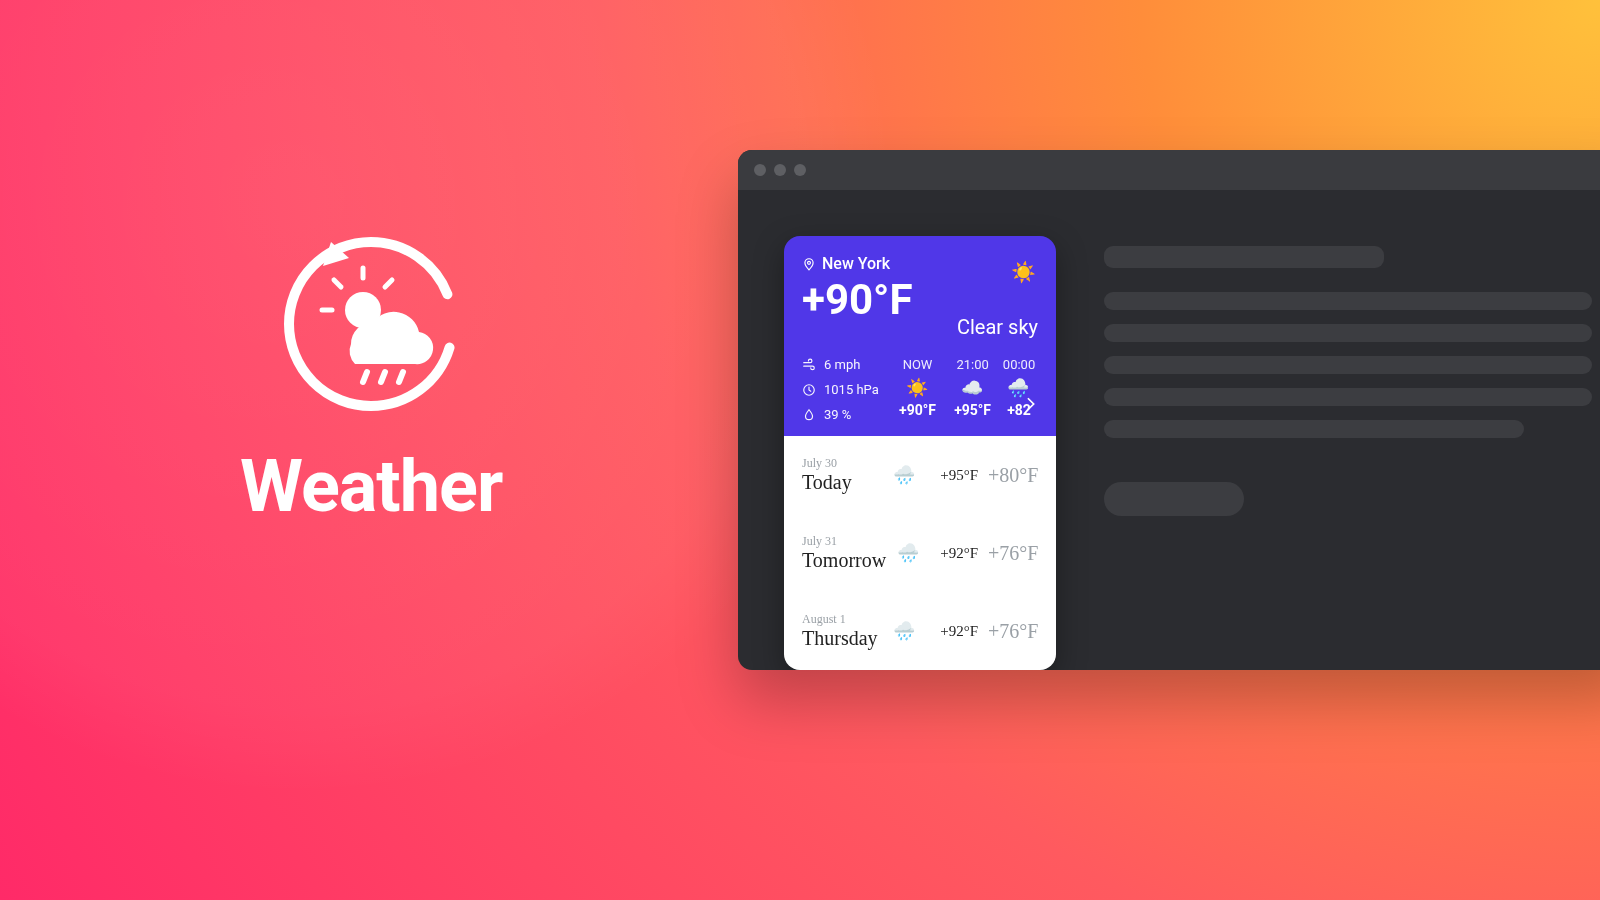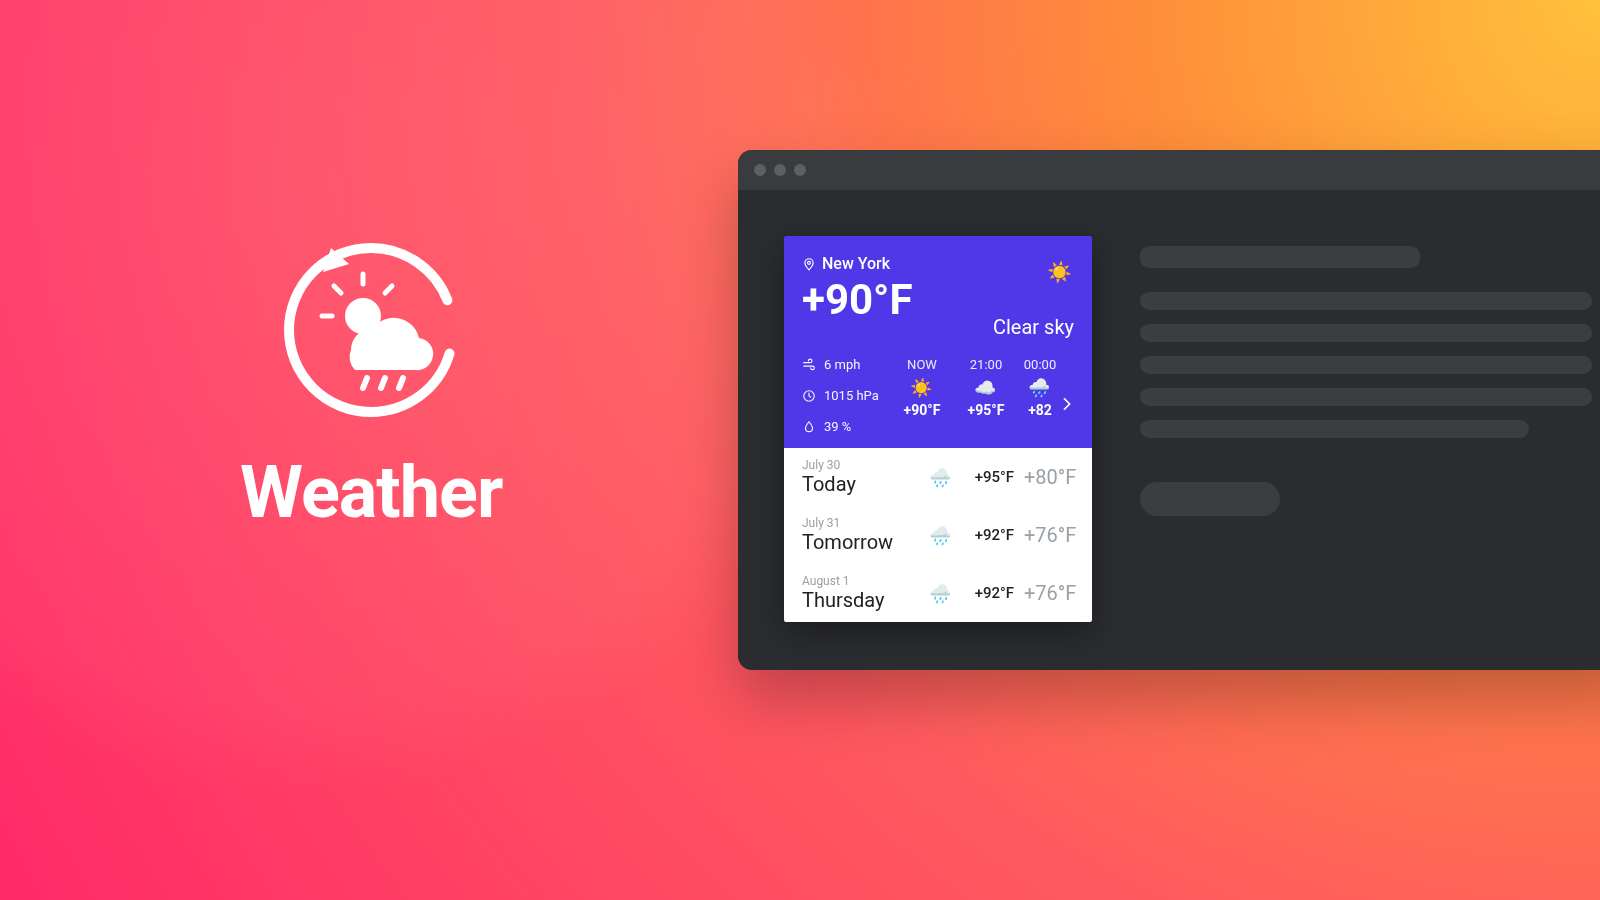--- a/index.html
+++ b/index.html
@@ -14,21 +14,21 @@
     width: 1200px; height: 1200px;
     border-radius: 50%;
     background: radial-gradient(circle, rgba(255,255,255,0.08) 0%, rgba(255,255,255,0.04) 60%, rgba(255,255,255,0) 70%);
     top: -400px; left: -300px;
     pointer-events: none;
   }
 
   
   .hero {
     position: absolute;
-    left: 240px; top: 230px;
+    left: 240px; top: 224px;
     color: #fff;
     display: flex;
     flex-direction: column;
     align-items: center;
   }
   .hero-logo {
     width: 200px; height: 200px;
     margin-bottom: 20px;
   }
   .hero-title {
@@ -62,22 +62,22 @@
   }
   .window-body {
     position: relative;
     padding: 46px 46px 46px 46px;
     display: flex;
     gap: 48px;
   }
 
   
   .card {
-    width: 308px;
-    border-radius: 2px;
+    width: 272px;
+    border-radius: 16px;
     overflow: hidden;
     box-shadow: 0 10px 30px rgba(0,0,0,0.35);
     flex-shrink: 0;
     color: #fff;
   }
   .card-top {
     background: #5037e8;
     padding: 18px 18px 14px 18px;
     position: relative;
   }
@@ -100,21 +100,21 @@
     font-weight: 400;
     margin-top: -6px;
   }
   .metrics {
     display: flex;
     margin-top: 18px;
   }
   .metrics-left {
     display: flex;
     flex-direction: column;
-    gap: 16px;
+    gap: 10px;
     font-size: 13px;
     opacity: 0.95;
     width: 88px;
   }
   .metric { display: flex; align-items: center; gap: 8px; }
   .metric svg { width: 14px; height: 14px; flex-shrink: 0; }
   .hourly {
     flex: 1;
     display: flex;
     position: relative;
@@ -140,22 +140,23 @@
   }
   .hourly-chevron svg { width: 10px; height: 14px; stroke:#fff; }
 
   .card-bottom {
     background: #fff;
     color: #222;
   }
   .day-row {
     display: flex;
     align-items: center;
-    padding: 10px 18px;
+    padding: 20px 18px;
     gap: 10px;
+    font-family: Liberation Serif, serif;
   }
   .day-left { flex: 1; }
   .day-date { font-size: 12px; color: #9aa0a6; }
   .day-name { font-size: 20px; color: #222; }
   .day-ico { font-size: 18px; width: 26px; text-align:center; }
   .day-hi { font-size: 15px; color:#222; font-weight:500; width:50px; text-align:right;}
   .day-lo { font-size: 20px; color:#9aa0a6; width:50px; text-align:right;}
 
   
   .skeleton {

